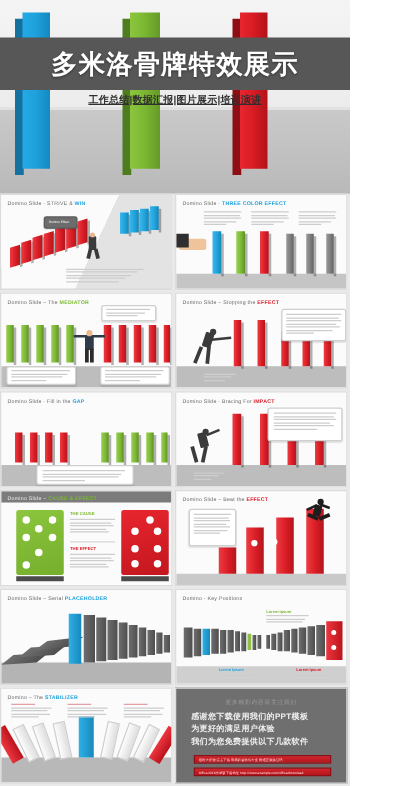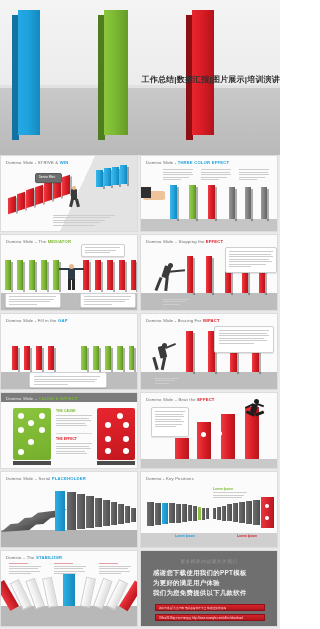--- a/index.html
+++ b/index.html
@@ -25,22 +25,22 @@
   .t-green .face{background:linear-gradient(90deg,#8cc63e,#7cb932 45%,#659a27);}
   .t-green .side{background:#4f7c1e;}
   .t-red{left:186px;width:22px;}
   .t-red .face{background:linear-gradient(90deg,#e8262f,#d91c25 45%,#b31219);}
   .t-red .side{background:#8d0e13;}
 
   .title-band{position:absolute;left:0;right:0;top:30px;height:42px;
         background:#575757;display:flex;align-items:center;justify-content:center;}
   .hero-title{color:#ffffff;font-size:21px;font-weight:bold;letter-spacing:1px;
         text-shadow:0 1px 2px rgba(0,0,0,.45);white-space:nowrap;}
-  .hero-sub{position:absolute;left:0;right:0;top:74px;text-align:right;
-        font-size:8px;color:#2f2f2f;font-weight:bold;letter-spacing:.2px;}
+  .hero-sub{position:absolute;left:0;right:0;top:74px;text-align:center;
+        font-size:8px;color:#2f2f2f;font-weight:bold;letter-spacing:.2px;text-decoration:underline;}
 
   
   .grid{position:absolute;left:0;top:155px;width:280px;display:flex;flex-wrap:wrap;}
   .slide{position:relative;width:138px;height:77px;margin:0 2px 2px 0;
         background:#fbfbfb;overflow:hidden;border:1px solid #dcdcdc;box-sizing:border-box;}
   .slide:nth-child(2n){margin-right:0;}
   .slide .floor{position:absolute;left:0;right:0;bottom:0;height:17px;background:#bdbdbd;}
   .slide .floor2{position:absolute;left:0;right:0;bottom:0;height:12px;background:#c5c5c5;}
   .st{position:absolute;left:5px;top:4px;font-size:4.2px;color:#6b6b6b;
       letter-spacing:.2px;white-space:nowrap;z-index:6;}
@@ -108,20 +108,23 @@
     </div>
     <div class="tile t-green">
       <div class="side"></div>
       <div class="face"></div>
     </div>
     <div class="tile t-red">
       <div class="side"></div>
       <div class="face"></div>
     </div>
 
+    <div class="title-band">
+      <div class="hero-title">多米洛骨牌特效展示</div>
+    </div>
     <div class="hero-sub">工作总结|数据汇报|图片展示|培训演讲</div>
   </div>
 
   <div class="grid">
 
     <div class="slide">
       <div class="floor"></div>
       <div class="st">
         <span>Domino Slide - STRIVE &amp; </span><b class="c-blue">WIN</b>
       </div>

